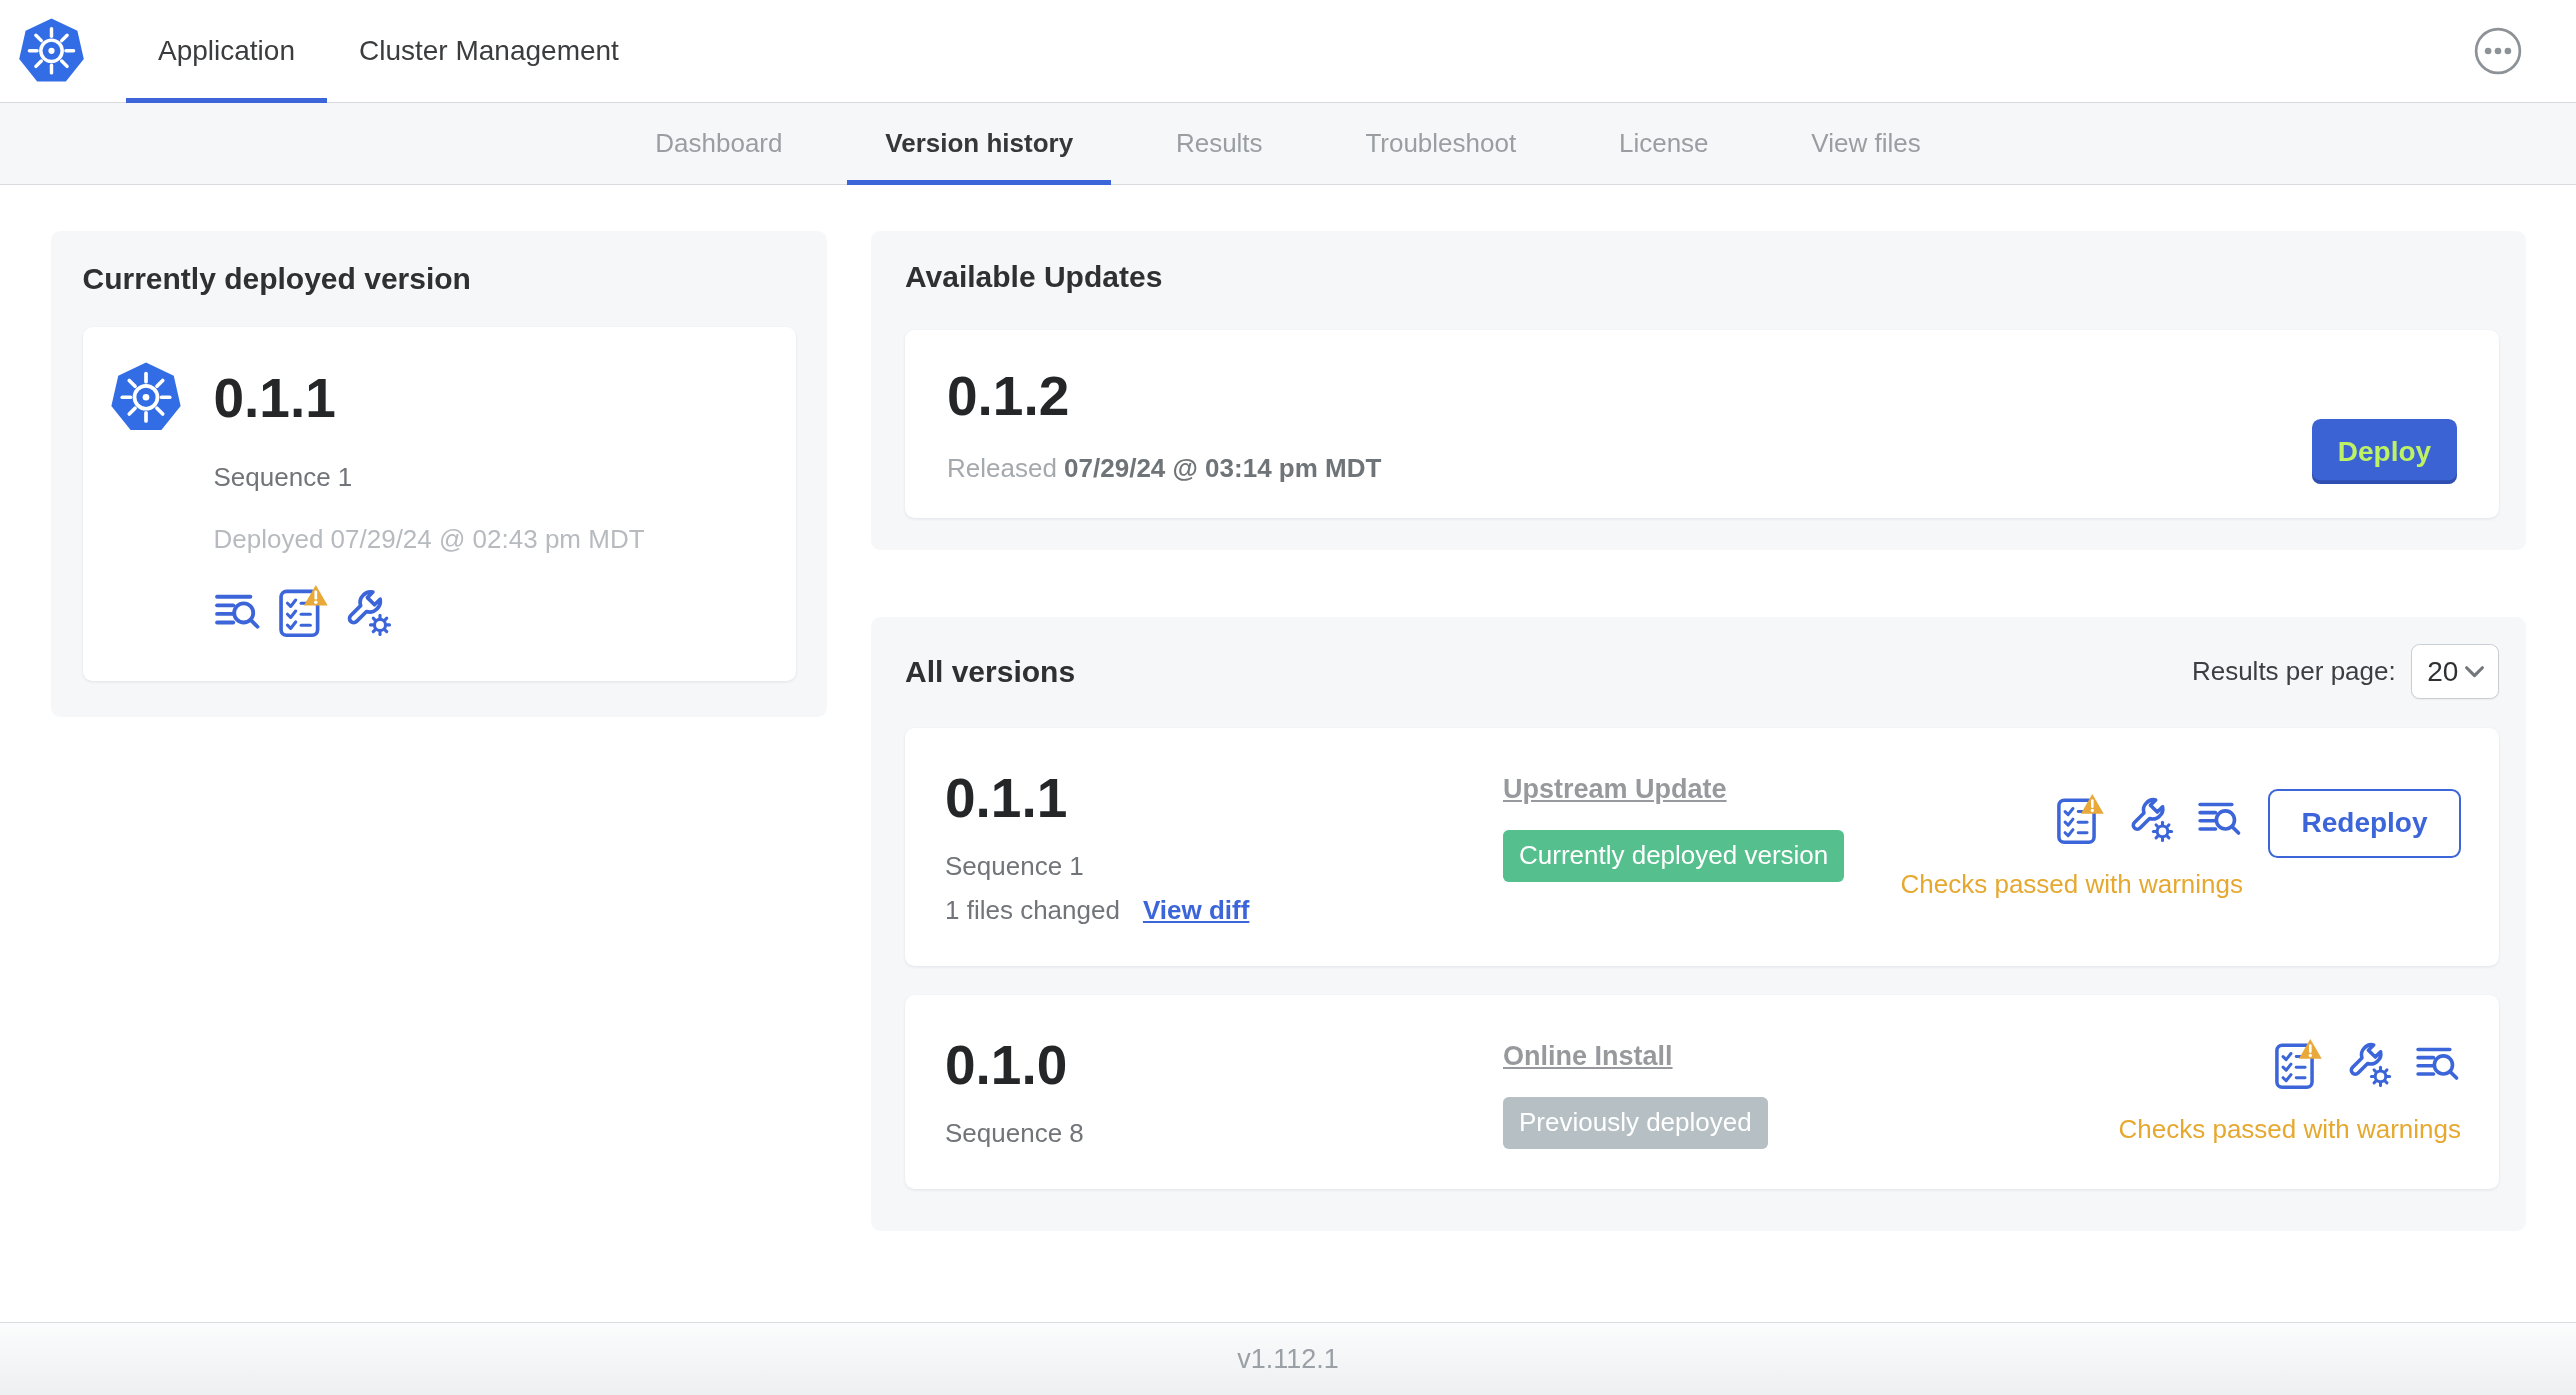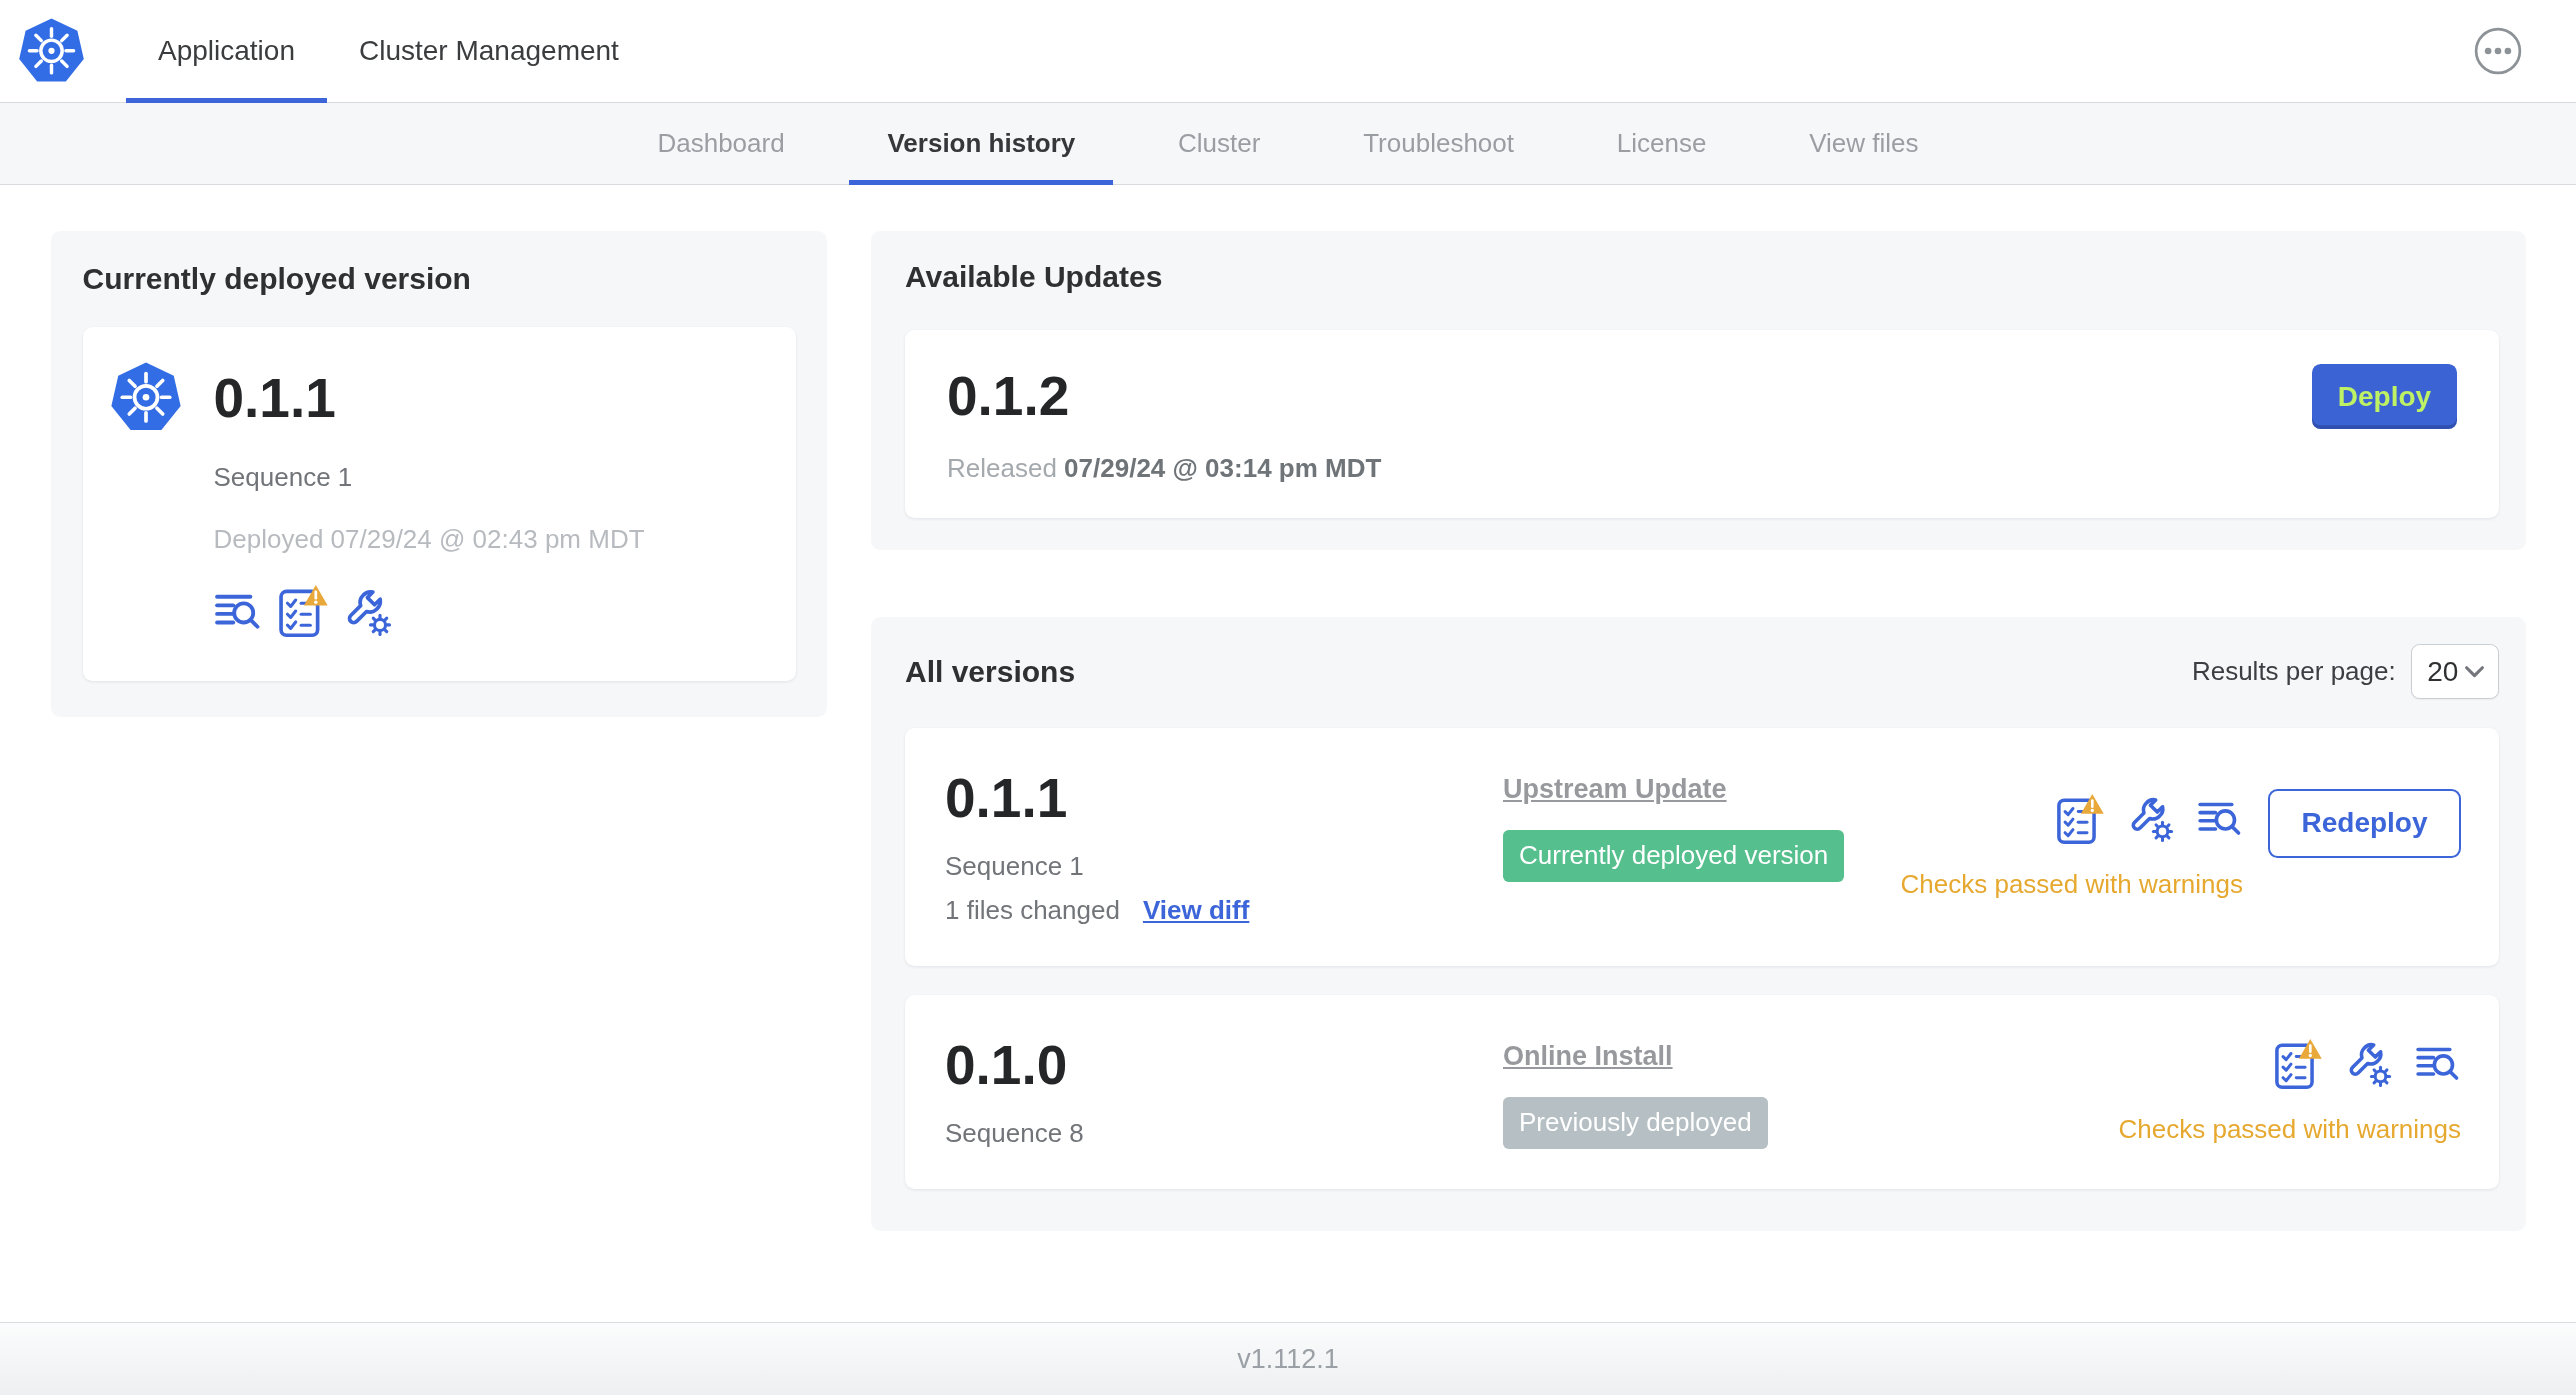--- a/index.html
+++ b/index.html
@@ -90,21 +90,21 @@
   .cd-icons{margin-top:29px;display:flex;align-items:center;gap:15.3px;color:var(--accent);}
   .icon-diff svg{width:48px;height:40px;display:block;}
   .icon-preflight svg{width:52px;height:55px;display:block;}
   .icon-wrench svg{width:48px;height:48px;display:block;}
   .icon-btn{background:none;border:none;padding:0;cursor:pointer;color:var(--accent);}
   
   .right-col{flex:1;display:flex;flex-direction:column;}
   .updates-panel{padding:29px 27px 32px 34px;}
   .updates-inner{
     margin-top:36px;padding:34px 42px;
-    display:flex;align-items:flex-start;
+    display:flex;align-items:flex-end;
   }
   .upd-version{font-size:55px;font-weight:bold;color:var(--ink-strong);}
   .upd-released{margin-top:25px;font-size:26px;color:#a4a9ae;}
   .upd-released b{color:#6f7478;}
   .deploy-btn{
     margin-left:auto;flex:none;
     width:145px;height:65px;border:none;border-radius:8.6px;
     background:#3c63d4;color:#bef264;font-size:28px;font-weight:bold;
     font-family:"Liberation Sans", sans-serif;
     box-shadow:inset 0 -3.8px 0 rgba(20,35,95,.30);
@@ -250,21 +250,21 @@
   <button class="more-btn">
     <svg viewBox="0 0 52 52" width="50" height="50">
         <use href="#sym-ellipsis"></use>
       </svg>
   </button>
 </header>
 
 <nav class="subnav">
   <a class="sub-tab">Dashboard</a>
   <a class="sub-tab active">Version history</a>
-  <a class="sub-tab">Cluster</a>
+  <a class="sub-tab">Results</a>
   <a class="sub-tab">Troubleshoot</a>
   <a class="sub-tab">License</a>
   <a class="sub-tab">View files</a>
 </nav>
 
 <main class="main">
 
   <section class="left-col">
     <div class="panel cd-panel">
       <h2 class="panel-title">Currently deployed version</h2>

